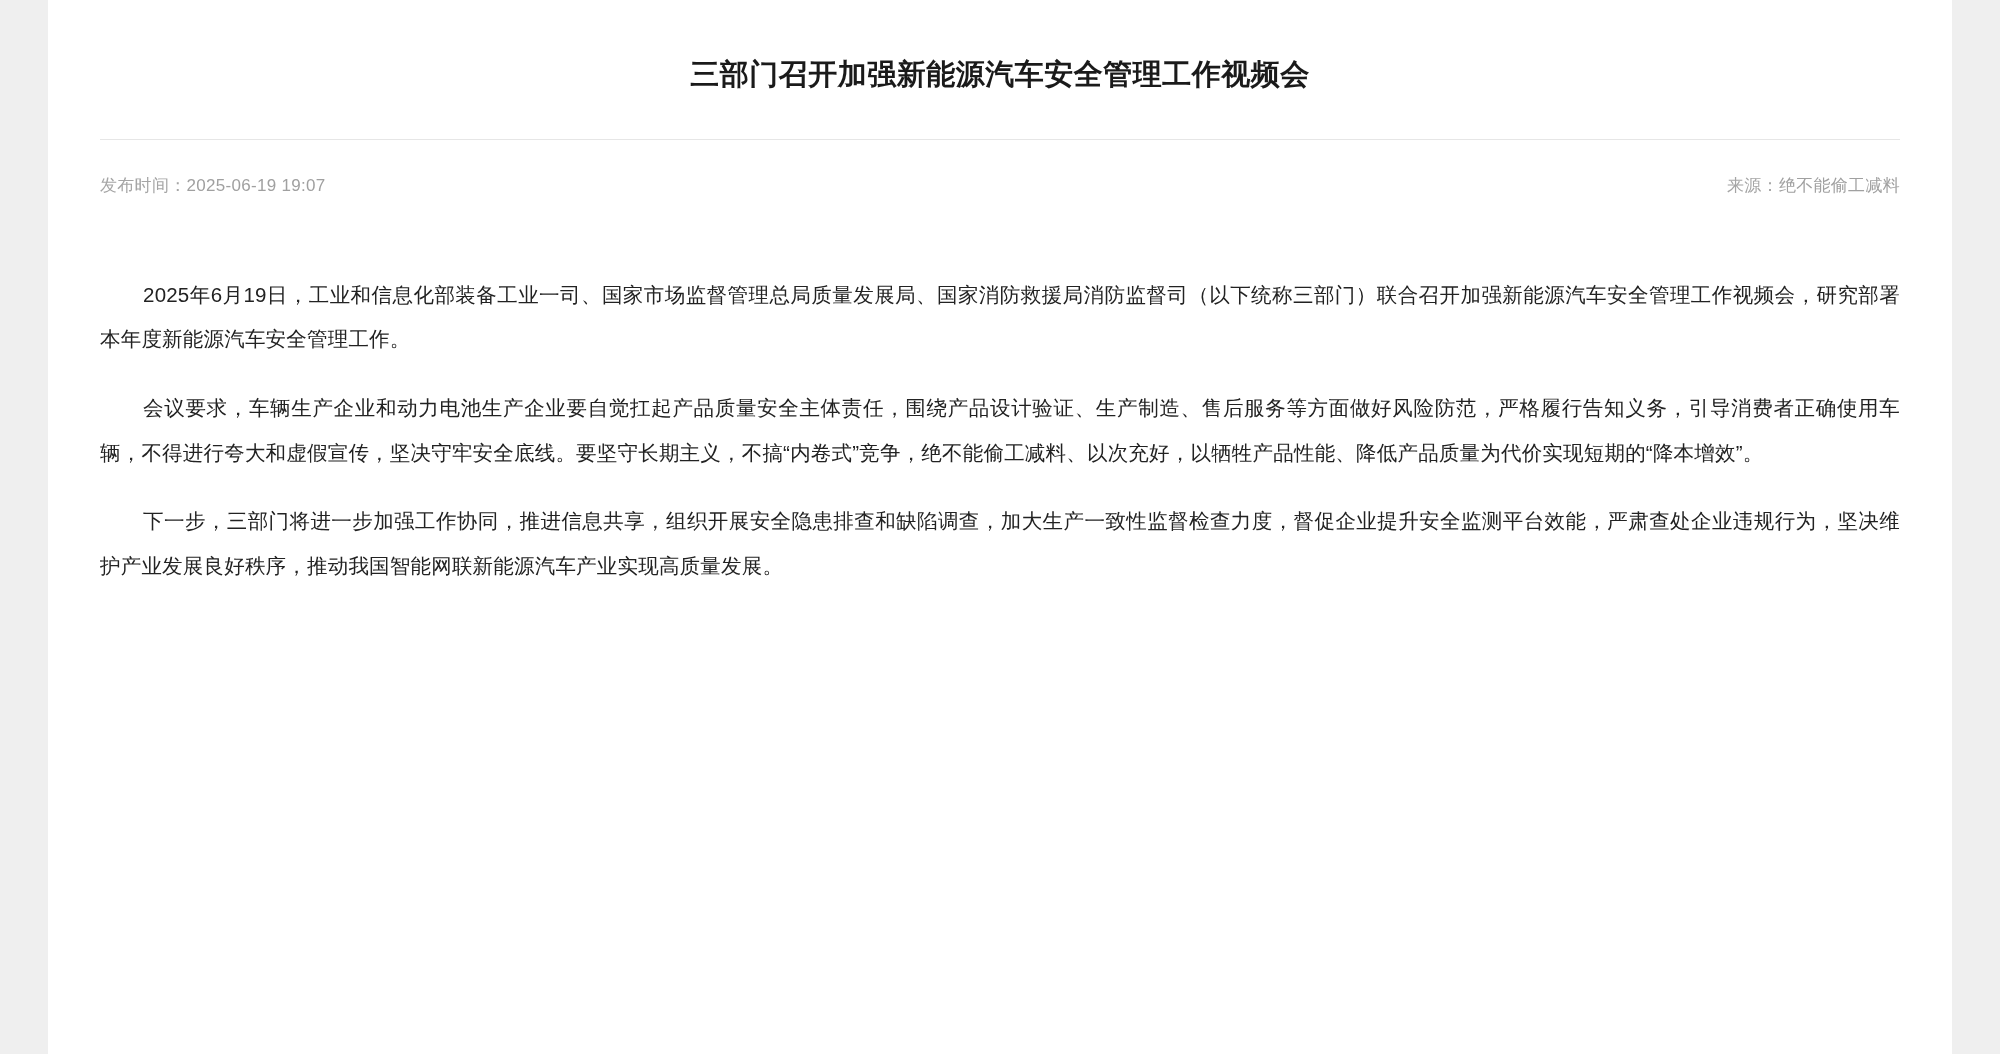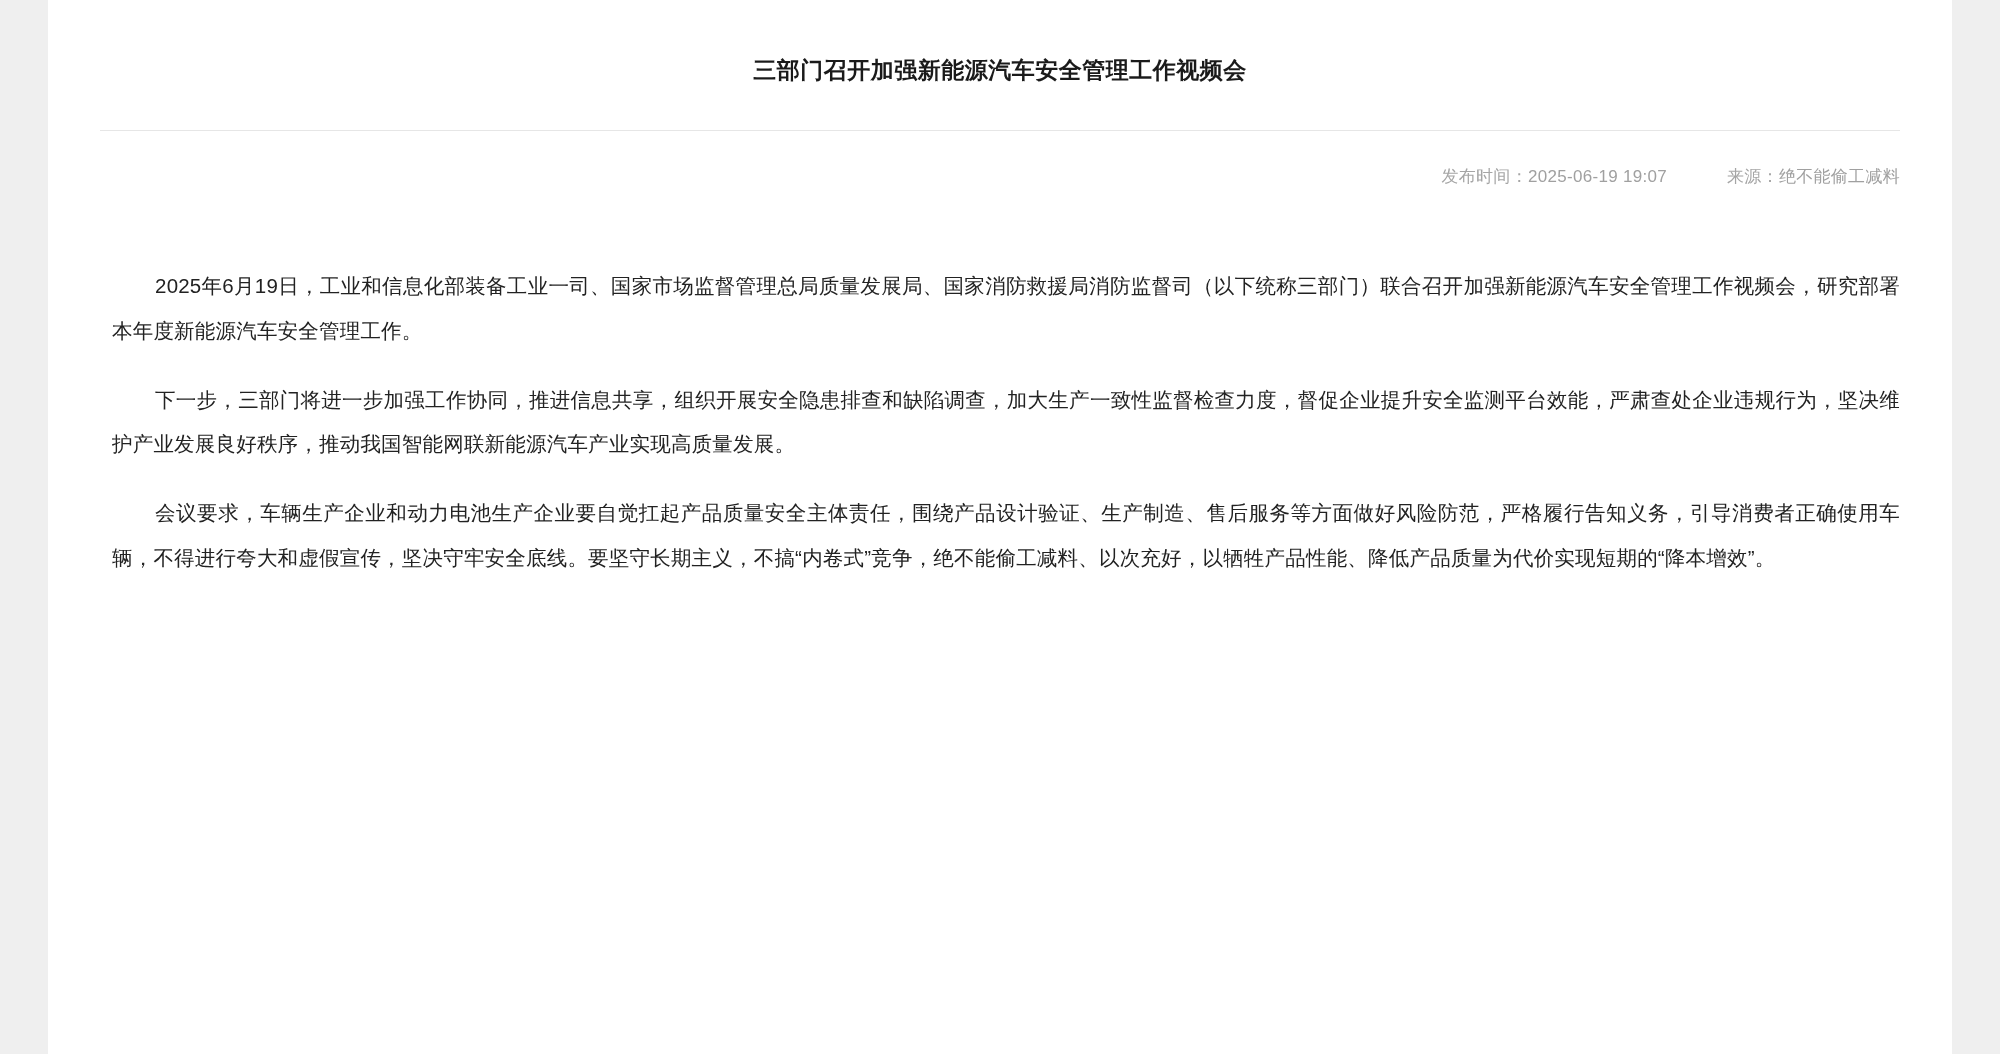--- a/index.html
+++ b/index.html
@@ -44,59 +44,58 @@
   }
 
   .article-inner {
     width: 1800px;
     margin: 0 auto;
     padding-top: 54px;
   }
 
   .doc-title {
     text-align: center;
-    font-size: 23px;
+    font-size: 29px;
     font-weight: bold;
     color: #1a1a1a;
     letter-spacing: 0.5px;
     line-height: 1.4;
     margin: 0 0 44px 0;
   }
 
   .meta-sep {
     border: none;
     border-top: 1px solid #e6e6e6;
     margin: 0 0 0 0;
     width: 100%;
   }
 
   .meta-row {
     display: flex;
-    justify-content: flex-end;
+    justify-content: space-between;
     align-items: center;
-    gap: 60px;
+    gap: 20px;
     padding: 34px 0 0 0;
     font-size: 17px;
     color: #999999;
     letter-spacing: 0.3px;
   }
   .meta-item {
     white-space: nowrap;
   }
   .meta-label { color: #a5a5a5; }
   .meta-value { color: #a0a0a0; }
 
   .body-content {
     margin-top: 76px;
     font-size: 20.5px;
     line-height: 2.18;
     color: #222222;
     text-align: justify;
     letter-spacing: 0.2px;
-    margin-left: 12px;
   }
 
   .body-content p {
     margin: 0 0 24px 0;
     text-indent: 2.1em;
   }
   .body-content p:last-child {
     margin-bottom: 0;
   }
 </style>
@@ -119,20 +118,20 @@
         <span class="meta-item">
           <span class="meta-label">发布时间：</span><span class="meta-value">2025-06-19 19:07</span>
         </span>
         <span class="meta-item">
           <span class="meta-label">来源：</span><span class="meta-value">绝不能偷工减料</span>
         </span>
       </div>
 
       <div class="body-content">
         <p>2025年6月19日，工业和信息化部装备工业一司、国家市场监督管理总局质量发展局、国家消防救援局消防监督司（以下统称三部门）联合召开加强新能源汽车安全管理工作视频会，研究部署本年度新能源汽车安全管理工作。</p>
+        <p>会议要求，车辆生产企业和动力电池生产企业要自觉扛起产品质量安全主体责任，围绕产品设计验证、生产制造、售后服务等方面做好风险防范，严格履行告知义务，引导消费者正确使用车辆，不得进行夸大和虚假宣传，坚决守牢安全底线。要坚守长期主义，不搞“内卷式”竞争，绝不能偷工减料、以次充好，以牺牲产品性能、降低产品质量为代价实现短期的“降本增效”。</p>
         <p>下一步，三部门将进一步加强工作协同，推进信息共享，组织开展安全隐患排查和缺陷调查，加大生产一致性监督检查力度，督促企业提升安全监测平台效能，严肃查处企业违规行为，坚决维护产业发展良好秩序，推动我国智能网联新能源汽车产业实现高质量发展。</p>
-        <p>会议要求，车辆生产企业和动力电池生产企业要自觉扛起产品质量安全主体责任，围绕产品设计验证、生产制造、售后服务等方面做好风险防范，严格履行告知义务，引导消费者正确使用车辆，不得进行夸大和虚假宣传，坚决守牢安全底线。要坚守长期主义，不搞“内卷式”竞争，绝不能偷工减料、以次充好，以牺牲产品性能、降低产品质量为代价实现短期的“降本增效”。</p>
       </div>
 
     </div>
   </div>
 
 </div>
 
 </body></html>

